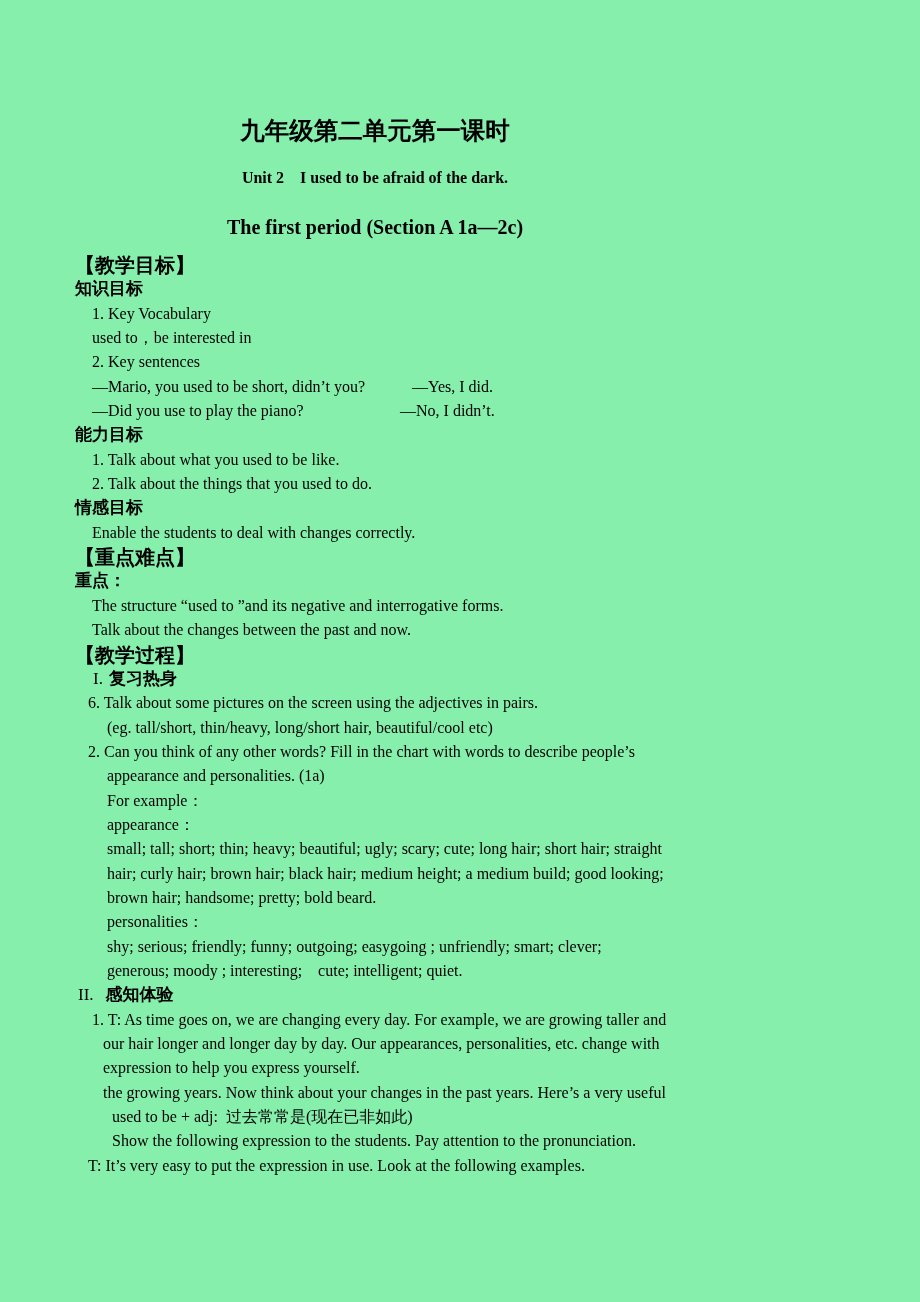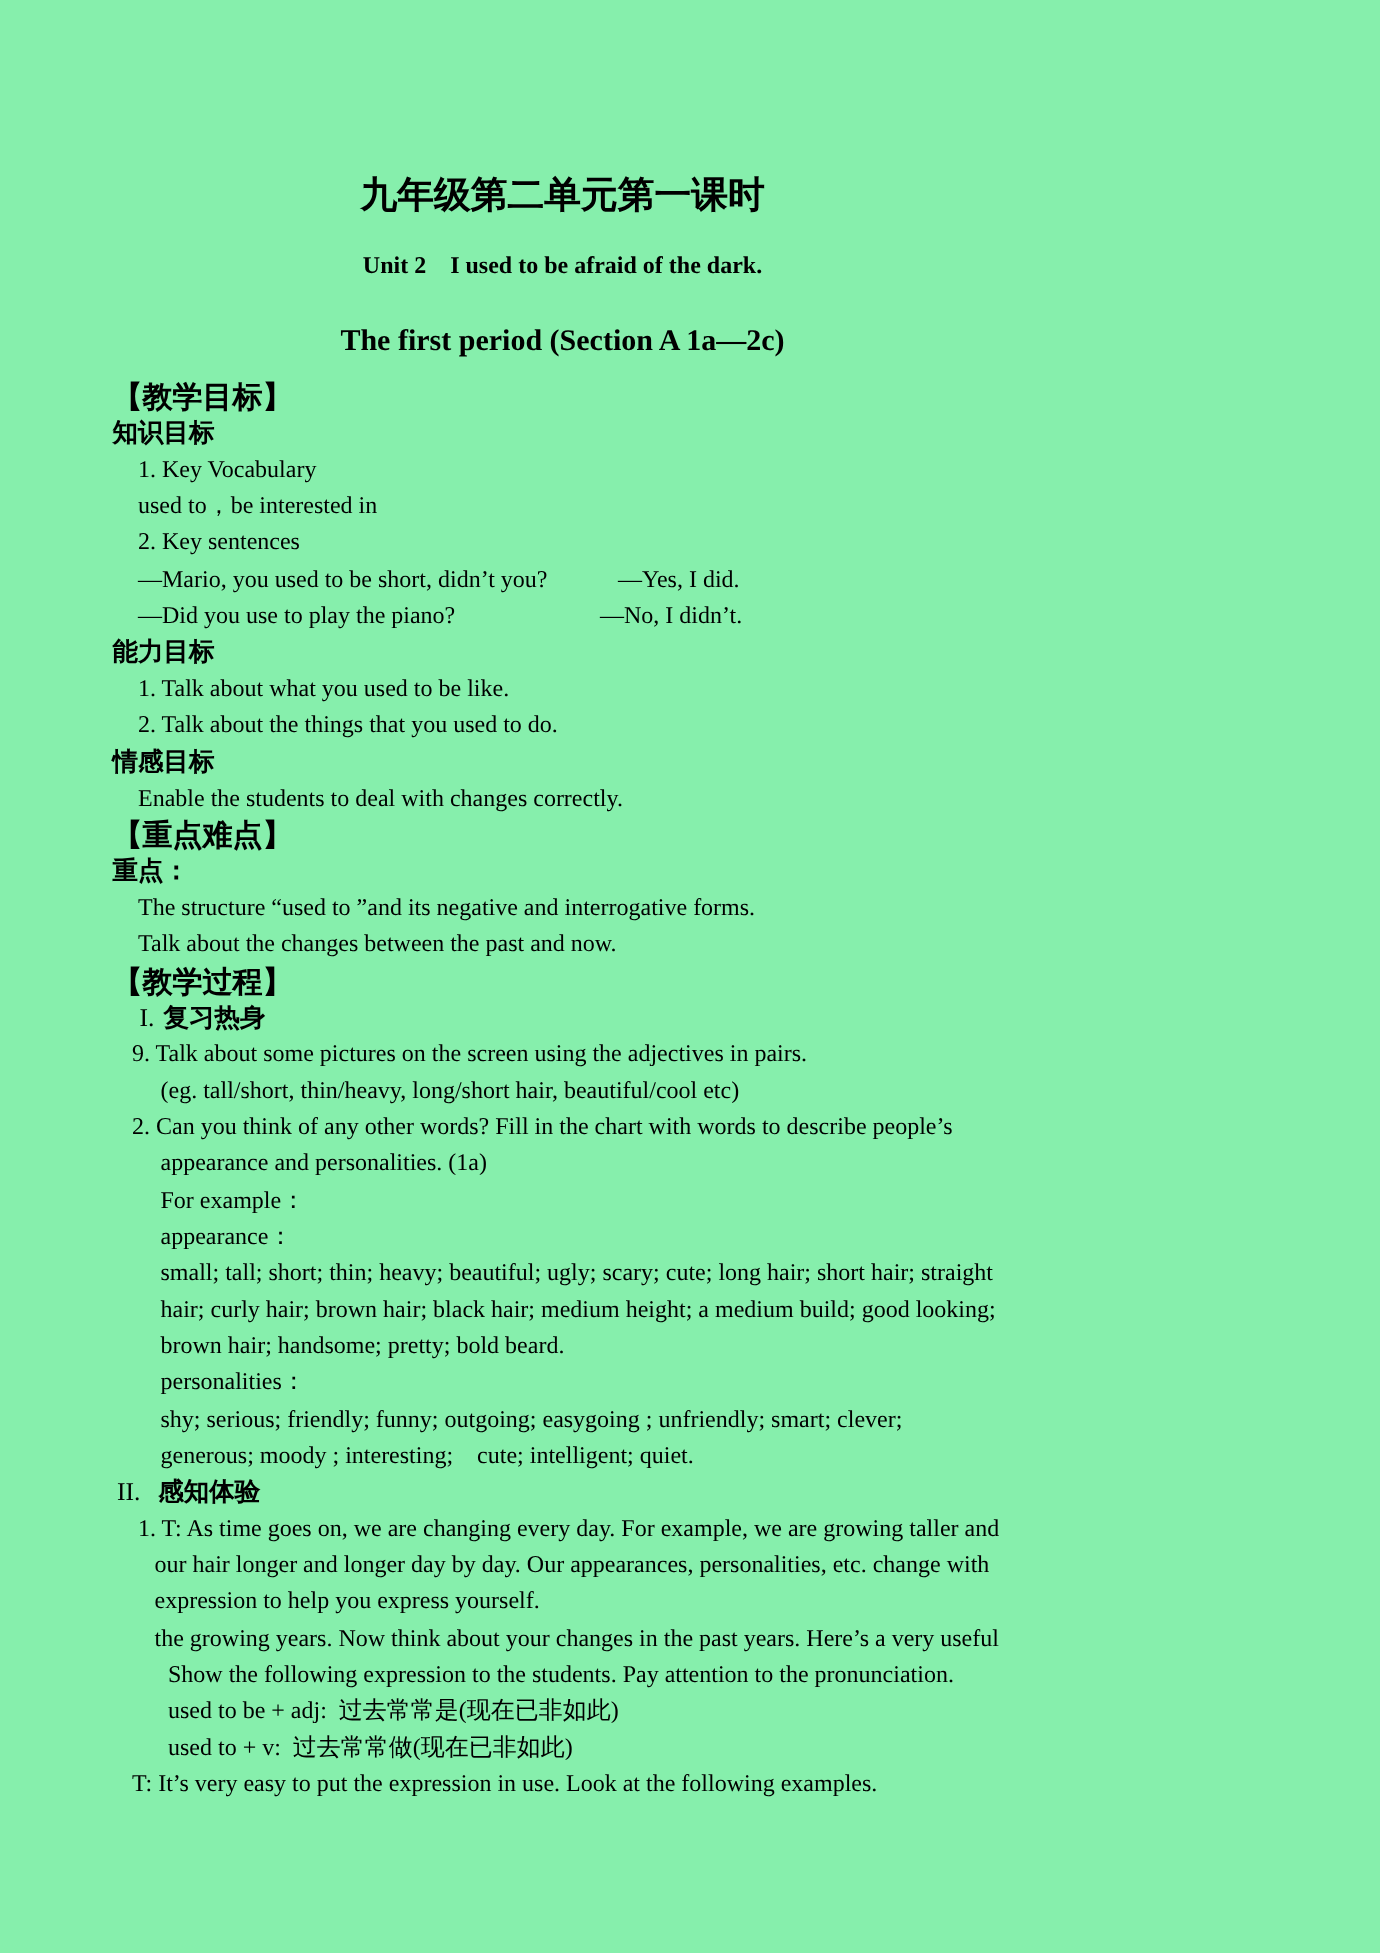--- a/index.html
+++ b/index.html
@@ -107,35 +107,34 @@
       <div class="line b1">1. Talk about what you used to be like.</div>
       <div class="line b1">2. Talk about the things that you used to do.</div>
       <div class="line sub">情感目标</div>
       <div class="line b1">Enable the students to deal with changes correctly.</div>
       <div class="line sec">【重点难点】</div>
       <div class="line sub">重点：</div>
       <div class="line b1">The structure “used to ”and its negative and interrogative forms.</div>
       <div class="line b1">Talk about the changes between the past and now.</div>
       <div class="line sec">【教学过程】</div>
       <div class="line roman roman1"><span class="num">I.</span><span class="lbl">复习热身</span></div>
-      <div class="line b0">9. Talk about some pictures on the screen using the adjectives in pairs.</div>
+      <div class="line b0">6. Talk about some pictures on the screen using the adjectives in pairs.</div>
       <div class="line c1">(eg. tall/short, thin/heavy, long/short hair, beautiful/cool etc)</div>
       <div class="line b0">2. Can you think of any other words? Fill in the chart with words to describe people’s</div>
       <div class="line c1">appearance and personalities. (1a)</div>
       <div class="line c1">For example：</div>
       <div class="line c1">appearance：</div>
       <div class="line c1">small; tall; short; thin; heavy; beautiful; ugly; scary; cute; long hair; short hair; straight</div>
       <div class="line c1">hair; curly hair; brown hair; black hair; medium height; a medium build; good looking;</div>
       <div class="line c1">brown hair; handsome; pretty; bold beard.</div>
       <div class="line c1">personalities：</div>
       <div class="line c1">shy; serious; friendly; funny; outgoing; easygoing ; unfriendly; smart; clever;</div>
       <div class="line c1">generous; moody ; interesting;    cute; intelligent; quiet.</div>
       <div class="line roman roman2"><span class="num">II.</span><span class="lbl">感知体验</span></div>
       <div class="line b1">1. T: As time goes on, we are changing every day. For example, we are growing taller and</div>
       <div class="line c2">our hair longer and longer day by day. Our appearances, personalities, etc. change with</div>
       <div class="line c2">expression to help you express yourself.</div>
       <div class="line c2">the growing years. Now think about your changes in the past years. Here’s a very useful</div>
+      <div class="line c3">used to be + adj:  过去常常是(现在已非如此)</div>
       <div class="line c3">Show the following expression to the students. Pay attention to the pronunciation.</div>
-      <div class="line c3">used to be + adj:  过去常常是(现在已非如此)</div>
-      <div class="line c3">used to + v:  过去常常做(现在已非如此)</div>
       <div class="line b0">T: It’s very easy to put the expression in use. Look at the following examples.</div>
     </div>
 </div>
 
 </body></html>

